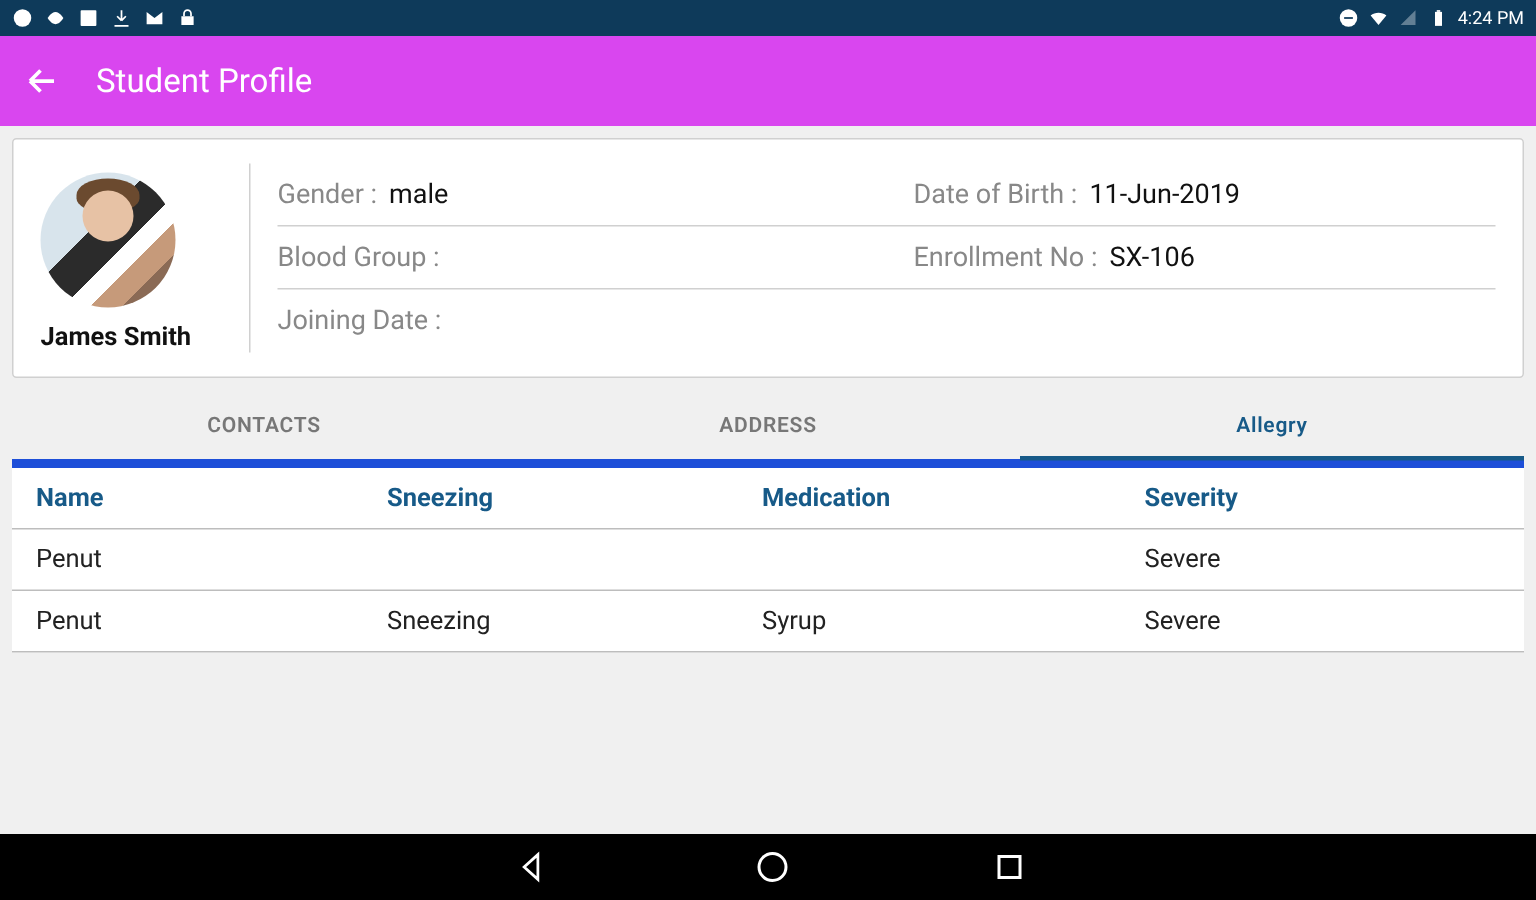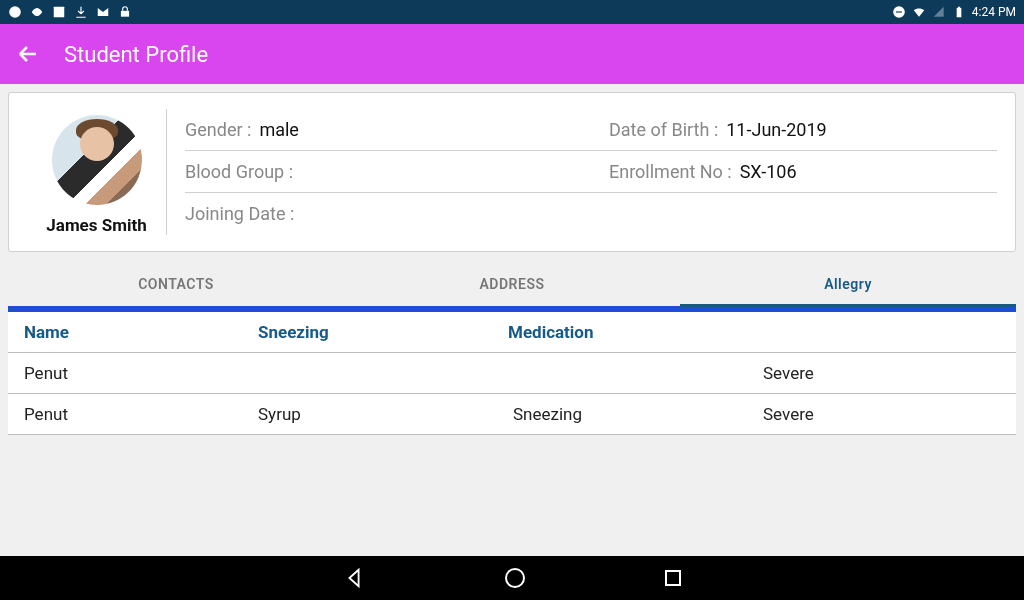--- a/index.html
+++ b/index.html
@@ -40,21 +40,21 @@
     background: #fff;
     border: 1px solid #d0d0d0;
     border-radius: 3px;
     padding: 16px 18px;
     display: flex;
     gap: 18px;
   }
   .avatar-col {
     display: flex;
     flex-direction: column;
-    align-items: center;
+    align-items: flex-start;
     border-right: 1px solid #d0d0d0;
     padding-top: 6px;
     width: 140px;
   }
   .avatar {
     width: 90px;
     height: 90px;
     border-radius: 50%;
     background: linear-gradient(135deg,#d8e4ec 0%, #d8e4ec 40%, #2b2b2b 40%, #2b2b2b 58%, #fff 58%, #fff 68%, #c69a7a 68%, #c69a7a 80%, #8a6a55 80%);
     position: relative;
@@ -222,31 +222,32 @@
     <div class="tab">CONTACTS</div>
     <div class="tab">ADDRESS</div>
     <div class="tab active">Allegry</div>
   </div>
 
   <div class="table">
     <div class="tr">
       <div class="th c1">Name</div>
       <div class="th c2">Sneezing</div>
       <div class="th c3">Medication</div>
+      <div class="th c4">Severity</div>
     </div>
     <div class="tr">
       <div class="td c1">Penut</div>
       <div class="td c2"></div>
       <div class="td c3"></div>
       <div class="td c4">Severe</div>
     </div>
     <div class="tr">
       <div class="td c1">Penut</div>
+      <div class="td c2">Sneezing</div>
       <div class="td c3">Syrup</div>
-      <div class="td c2">Sneezing</div>
       <div class="td c4">Severe</div>
     </div>
   </div>
 
 </div>
 
 <div class="nav-bar">
   <svg viewBox="0 0 24 24">
       <path d="M17 3L7 12l10 9z" fill="none" stroke="#fff"></path>
     </svg>

